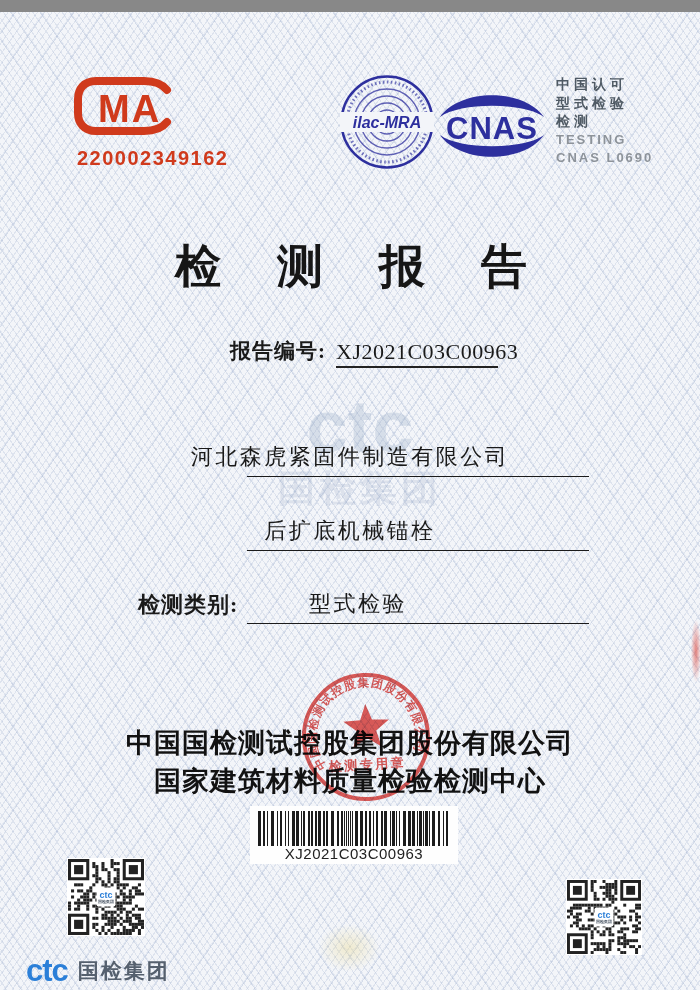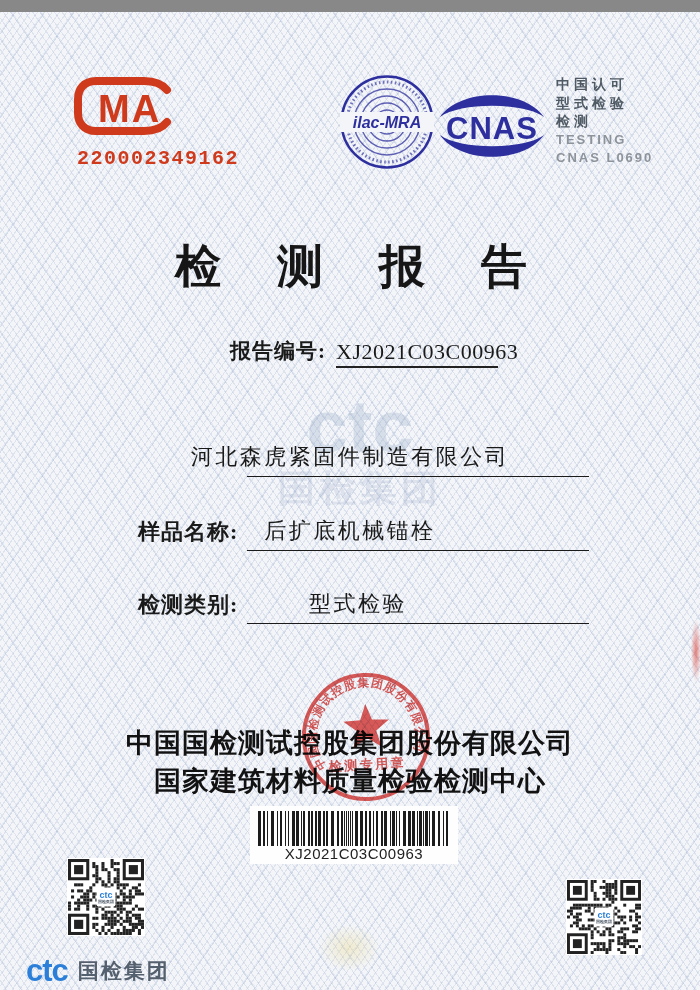--- a/index.html
+++ b/index.html
@@ -8,21 +8,21 @@
     background-color:#f3f5f9;
     background-image:
       repeating-linear-gradient(55deg, rgba(160,176,206,.26) 0 1px, transparent 1px 6px),
       repeating-linear-gradient(-55deg, rgba(160,176,206,.26) 0 1px, transparent 1px 6px),
       repeating-linear-gradient(55deg, rgba(120,145,190,.10) 0 2px, transparent 2px 24px),
       repeating-linear-gradient(-55deg, rgba(120,145,190,.10) 0 2px, transparent 2px 24px);
     font-family:"Liberation Serif","DejaVu Serif",serif;color:#1a1a1a;
   }
   .abs{position:absolute;}
   
-  .cma-num{left:77px;top:135px;font-family:Liberation Mono, monospace;
+  .cma-num{left:77px;top:135px;font-family:Liberation Sans, sans-serif;
     font-weight:bold;font-size:20px;letter-spacing:1.5px;color:#d03a1c;}
   .accred{left:556px;top:63px;width:120px;line-height:18.6px;
     font-family:"Liberation Sans","DejaVu Sans",sans-serif;font-weight:bold;}
   .accred .cn{font-size:14px;letter-spacing:4px;color:#4f5a64;}
   .accred .en{font-size:13px;letter-spacing:2px;color:#8d939a;}
   
   .doc-title{left:175px;top:224px;font-size:46px;font-weight:bold;letter-spacing:56px;
     white-space:nowrap;color:#161616;}
   
   .repno{left:0;top:324px;width:700px;height:32px;display:flex;justify-content:center;
@@ -125,21 +125,20 @@
   <div class="abs repno">
     <span class="lbl">报告编号:</span>
     <span class="val">XJ2021C03C00963</span>
   </div>
 
   <div class="abs field-row" id="field-1">
     <span class="line"></span>
     <span class="val">河北森虎紧固件制造有限公司</span>
   </div>
   <div class="abs field-row" id="field-2">
-    <span class="lbl">样品名称:</span>
     <span class="line"></span>
     <span class="val">后扩底机械锚栓</span>
   </div>
   <div class="abs field-row" id="field-3">
     <span class="lbl">检测类别:</span>
     <span class="line"></span>
     <span class="val">型式检验</span>
   </div>
 
   <div class="abs company">

